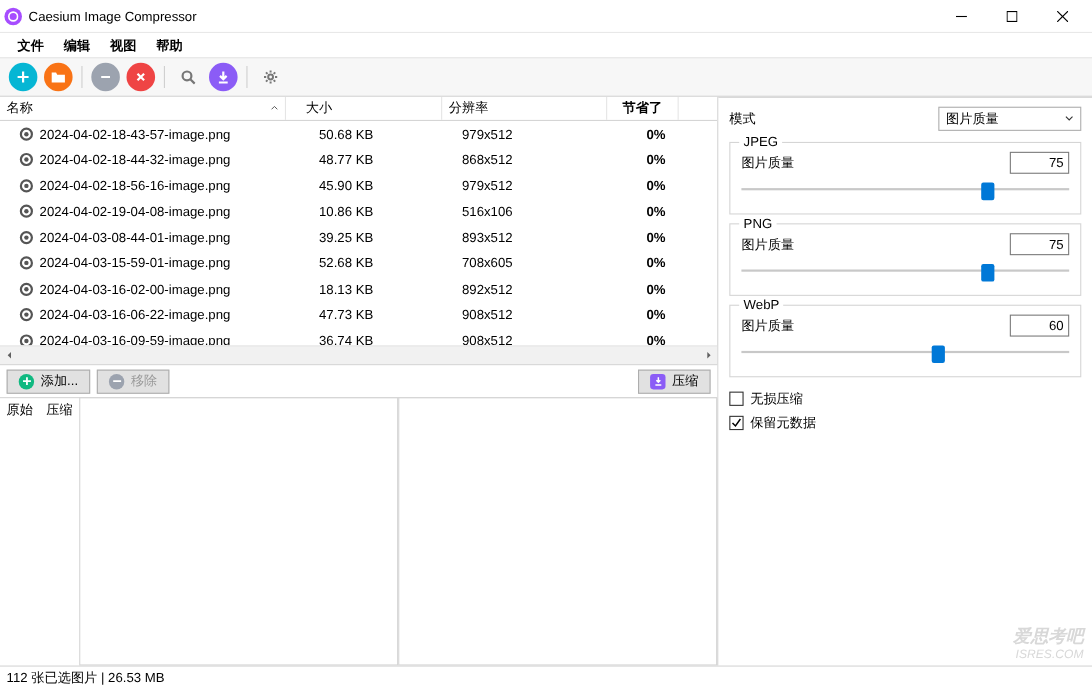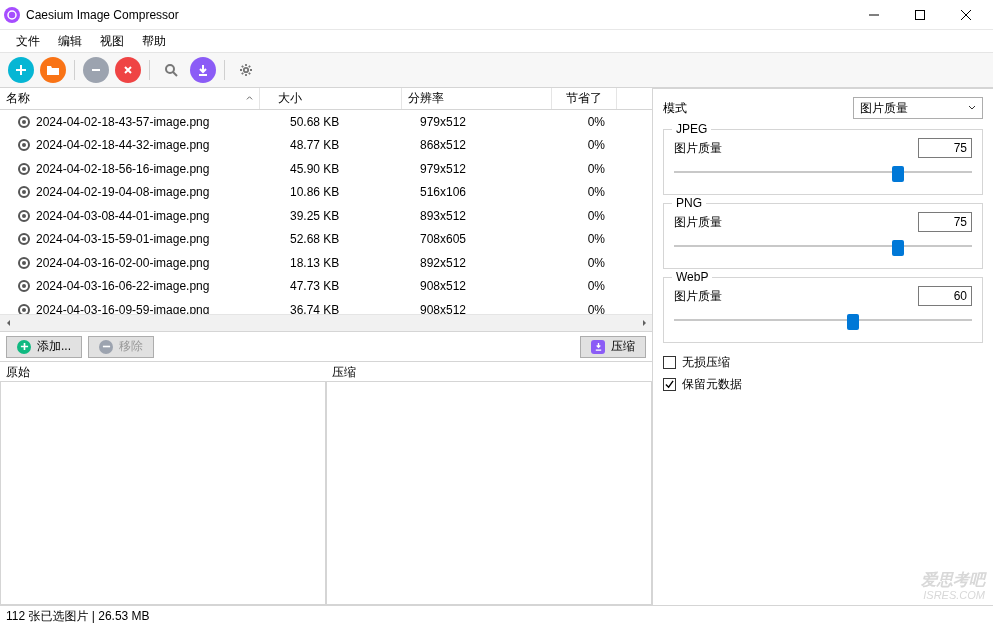--- a/index.html
+++ b/index.html
@@ -8,21 +8,21 @@
 
 .titlebar { height: 30px; display: flex; align-items: center; padding: 0 4px; border-bottom: 1px solid #e8e8e8; }
 .titlebar .app-icon { width: 16px; height: 16px; border-radius: 50%; background: #a64dff; margin-right: 6px; display: inline-flex; align-items: center; justify-content: center; }
 .titlebar .app-icon svg { width:10px;height:10px; }
 .titlebar .title { font-size: 12px; flex: 1; }
 .winbtns { display: flex; }
 .winbtn { width: 46px; height: 30px; display: flex; align-items: center; justify-content: center; cursor: default; }
 .winbtn svg { width: 10px; height: 10px; stroke: #000; stroke-width: 1; fill: none; }
 
 
-.menubar { height: 22px; display: flex; align-items: center; padding: 0 8px; gap: 2px; }
+.menubar { height: 22px; display: flex; align-items: center; padding: 0 8px; gap: 2px; font-weight: bold; }
 .menubar .mitem { padding: 2px 8px; font-size: 12px; cursor: default; }
 
 
 .toolbar { height: 36px; background: #f7f7f7; border-top: 1px solid #e5e5e5; border-bottom: 1px solid #d5d5d5; display: flex; align-items: center; padding: 0 8px; gap: 6px; }
 .tbtn { width: 26px; height: 26px; border-radius: 50%; display: flex; align-items: center; justify-content: center; cursor: default; }
 .tbtn.blue { background: #06b6d4; }
 .tbtn.orange { background: #f97316; }
 .tbtn.gray { background: #9ca3af; }
 .tbtn.red { background: #ef4444; }
 .tbtn.flat { background: transparent; }
@@ -44,39 +44,39 @@
 .col.size { width: 130px; margin-left: 12px; }
 .col.res { width: 150px; }
 .col.saved { width: 65px; text-align: right; justify-content: flex-end; }
 .thead .col.saved { padding-right:14px; }
 .thead .sort svg { width:7px;height:7px; margin-left:auto; }
 .tbody { flex:1; overflow:hidden; }
 .trow { display: flex; height: 23.5px; align-items: center; font-size: 12px; padding-left: 12px; }
 .trow .col.name { display: flex; align-items: center; gap: 6px; }
 .rowicon { width: 12px; height: 12px; border-radius: 50%; border: 2px solid #555; flex-shrink: 0; display:inline-flex; align-items:center; justify-content:center; }
 .rowicon::after { content:""; width:4px;height:4px;border-radius:50%;background:#555; }
-.col.saved { padding-right: 24px; }
+.col.saved { padding-right: 24px; font-weight: bold; }
 .hscroll { height: 17px; background: #f1f1f1; border-top: 1px solid #e5e5e5; display: flex; align-items: center; }
 .hscroll .arrow { width: 17px; height: 17px; display:flex; align-items:center; justify-content:center; }
 .hscroll .arrow svg { width:8px;height:8px; fill:#606060; }
 .hscroll .track { flex:1; }
 
 
 .btnrow { height: 30px; display: flex; align-items: center; padding: 4px 6px; gap: 6px; background:#fff; border-bottom:1px solid #d5d5d5; }
 .pbtn { height: 22px; padding: 0 10px; border: 1px solid #adadad; background: #e1e1e1; display: flex; align-items: center; gap: 6px; font-size: 12px; cursor: default; }
 .pbtn .ico { width:14px;height:14px; display:inline-flex;align-items:center;justify-content:center;border-radius:50%; }
 .pbtn .ico.green{ background:#10b981; }
 .pbtn .ico.gray{ background:#9ca3af; }
 .pbtn .ico.purple{ background:#8b5cf6; border-radius:3px; }
 .pbtn .ico svg { width:9px;height:9px; }
 .pbtn.disabled { color:#999; }
 .btnrow .spacer { flex:1; }
 
 
-.previews { flex:1; display: flex; flex-direction:column; }
+.previews { flex:1; display: flex; flex-direction:row; }
 .previews .labels { display:flex; height:20px; }
 .previews .labels .plabel { width:50%; padding:2px 6px; font-size:12px; }
 .previews .panes { flex:1; display:flex; }
 .previews .pane { flex:1; border:1px solid #d5d5d5; margin:-1px 0 0 0; }
 .previews .pane + .pane { border-left:1px solid #d5d5d5; }
 
 
 .tabs { display: flex; height: 24px; }
 .tab { padding: 3px 12px; font-size: 12px; border: 1px solid #d5d5d5; border-bottom:none; background:#fff; margin-right:-1px; cursor:default; position:relative; top:1px; }
 .tab.inactive { background:#f0f0f0; border-bottom:1px solid #d5d5d5; top:0; }

